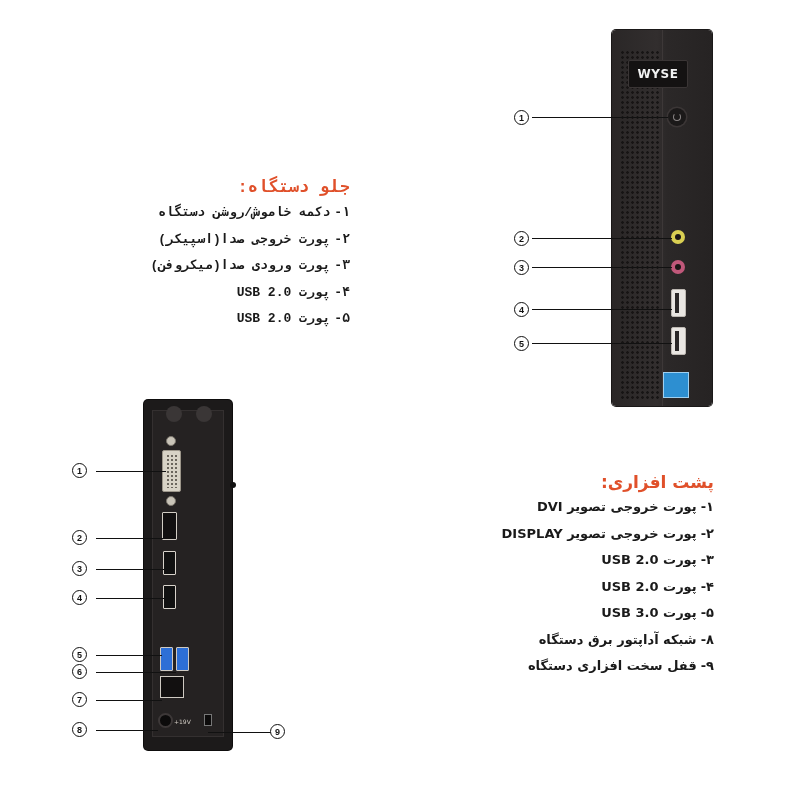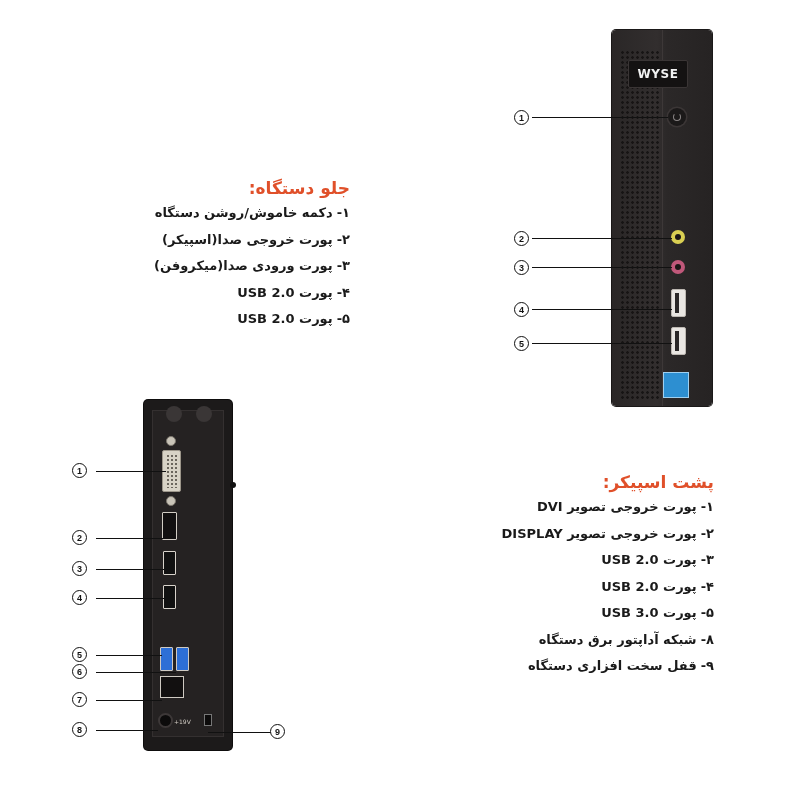--- a/index.html
+++ b/index.html
@@ -56,33 +56,33 @@
   .usb3 { position:absolute; width:11px; height:22px; background:#2d6fd6; border:1.5px solid #cfcac2; border-radius:1px; }
   .lan { position:absolute; left:16px; top:276px; width:22px; height:20px; background:#121010; border:1.5px solid #cfcac2; }
   .dcjack { position:absolute; left:14px; top:313px; width:11px; height:11px; border-radius:50%; background:#0c0b0b; border:2px solid #3d3838; }
   .lock { position:absolute; left:60px; top:314px; width:6px; height:10px; background:#0c0b0b; border:1px solid #777; }
   .side-knob { position:absolute; left:86px; top:82px; width:6px; height:6px; border-radius:50%; background:#111; }
   .tiny { position:absolute; font:6px "DejaVu Sans", sans-serif; color:#cfcac2; }
 </style>
 </head>
 <body>
 
-<div class="block" style="right:450px; top:176px;">
+<div class="block" style="right:450px; top:176px;font-family:Liberation Mono, monospace;">
   <h2>جلو دستگاه:</h2>
   <ul>
     <li><span class="num">۱-</span><span>دکمه خاموش/روشن دستگاه</span></li>
     <li><span class="num">۲-</span><span>پورت خروجی صدا(اسپیکر)</span></li>
     <li><span class="num">۳-</span><span>پورت ورودی صدا(میکروفن)</span></li>
     <li><span class="num">۴-</span><span>پورت USB 2.0</span></li>
     <li><span class="num">۵-</span><span>پورت USB 2.0</span></li>
   </ul>
 </div>
 
 <div class="block" style="right:86px; top:470px;">
-  <h2>پشت اسپیکر:</h2>
+  <h2>پشت افزاری:</h2>
   <ul>
     <li><span class="num">۱-</span><span>پورت خروجی تصویر DVI</span></li>
     <li><span class="num">۲-</span><span>پورت خروجی تصویر DISPLAY</span></li>
     <li><span class="num">۳-</span><span>پورت USB 2.0</span></li>
     <li><span class="num">۴-</span><span>پورت USB 2.0</span></li>
     <li><span class="num">۵-</span><span>پورت USB 3.0</span></li>
     <li><span class="num">۸-</span><span>شبکه آداپتور برق دستگاه</span></li>
     <li><span class="num">۹-</span><span>قفل سخت افزاری دستگاه</span></li>
   </ul>
 </div>

